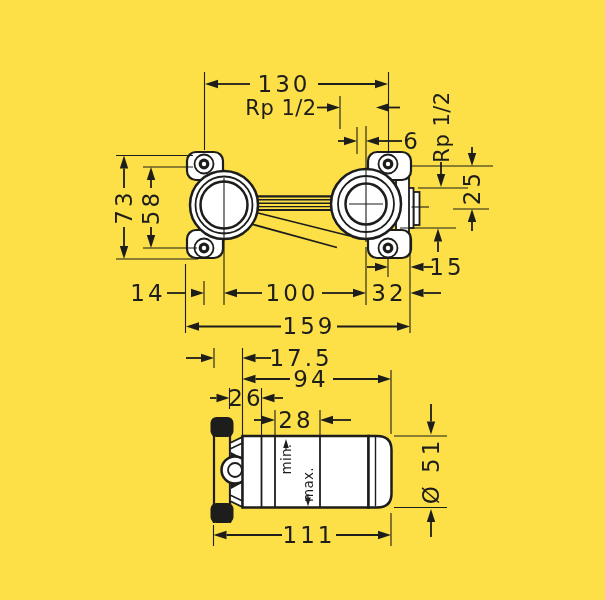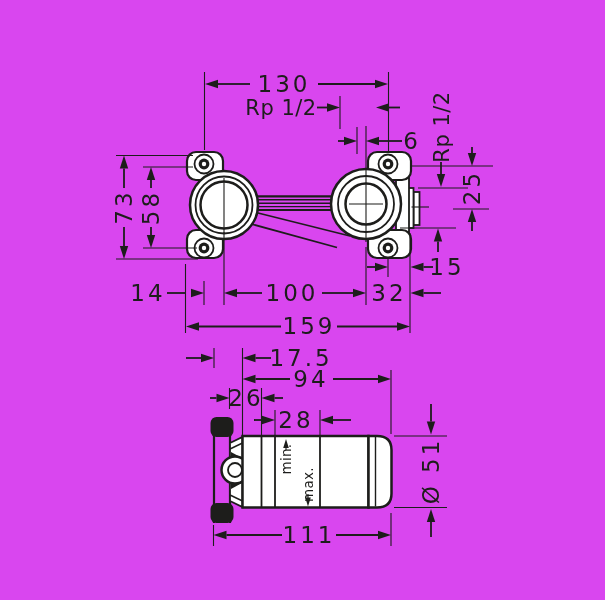--- a/index.html
+++ b/index.html
@@ -1,16 +1,16 @@
 <!DOCTYPE html>
 <html><head>
 <meta charset="utf-8">
 <style>
   html,body{margin:0;padding:0;background:#ffffff;}
-  .stage{width:605px;height:600px;background:#d946ef;position:relative;overflow:hidden;}
+  .stage{width:605px;height:600px;background:#fde047;position:relative;overflow:hidden;}
   svg{display:block;}
   svg text{
     font-family:"DejaVu Sans","Liberation Sans",sans-serif;
     fill:#1d1d1b; stroke:none; text-anchor:middle;
   }
   .num{font-size:23px;letter-spacing:3px;}
   .rp{font-size:21px;letter-spacing:.5px;}
   .mm{font-size:13.5px;letter-spacing:.3px;}
   .ln{stroke:#1d1d1b;fill:none;stroke-linecap:butt;}
   .w1{stroke-width:1.1;}

